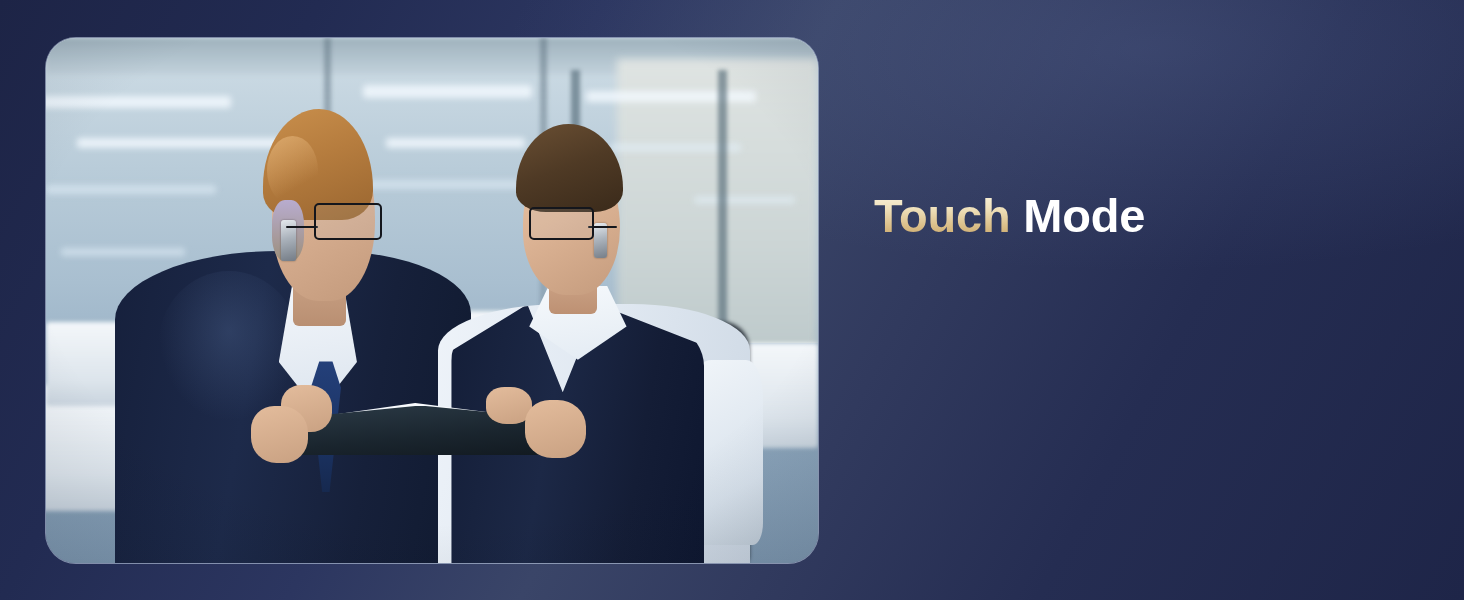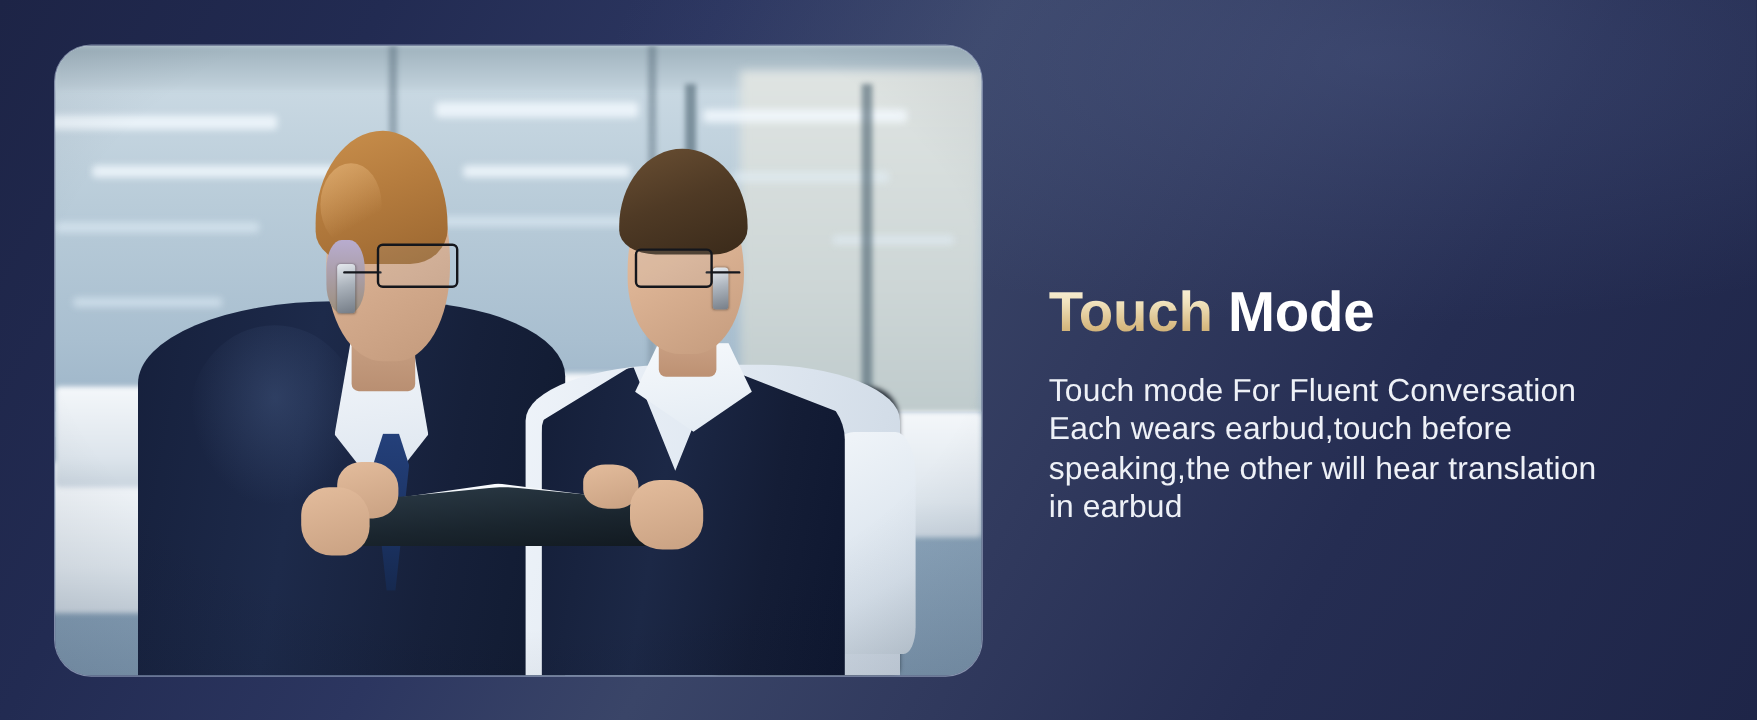--- a/index.html
+++ b/index.html
@@ -265,21 +265,20 @@
     z-index:3;
   }
   .headline{
     font-size:47px;
     font-weight:700;
     letter-spacing:-.2px;
     line-height:1.12;
     color:#ffffff;
     white-space:nowrap;
     margin-bottom:22px;
-    margin-top:44px;
   }
   .headline .gold{
     background:linear-gradient(180deg,#fdf7e6 0%,#f0e2bd 36%,#d9bc85 72%,#c4a163 100%);
     -webkit-background-clip:text;
     background-clip:text;
     color:transparent;
     -webkit-text-fill-color:transparent;
   }
   .headline .plain{ color:#ffffff; }
   .body-copy{
@@ -365,21 +364,15 @@
       <div class="hand hand-a2"></div>
       <div class="hand hand-b2"></div>
       <div class="hand hand-b1"></div>
 
       <div class="photo-vignette"></div>
     </div>
   </div>
 
   <div class="text-panel">
     <div class="headline"><span class="gold">Touch</span> <span class="plain">Mode</span></div>
-    <div class="body-copy">
-      <span>Touch mode For Fluent Conversation</span>
-      <span>Each wears earbud,touch before</span>
-      <span>speaking,the other will hear translation</span>
-      <span>in earbud</span>
-    </div>
   </div>
 
 </div>
 
 </body></html>

